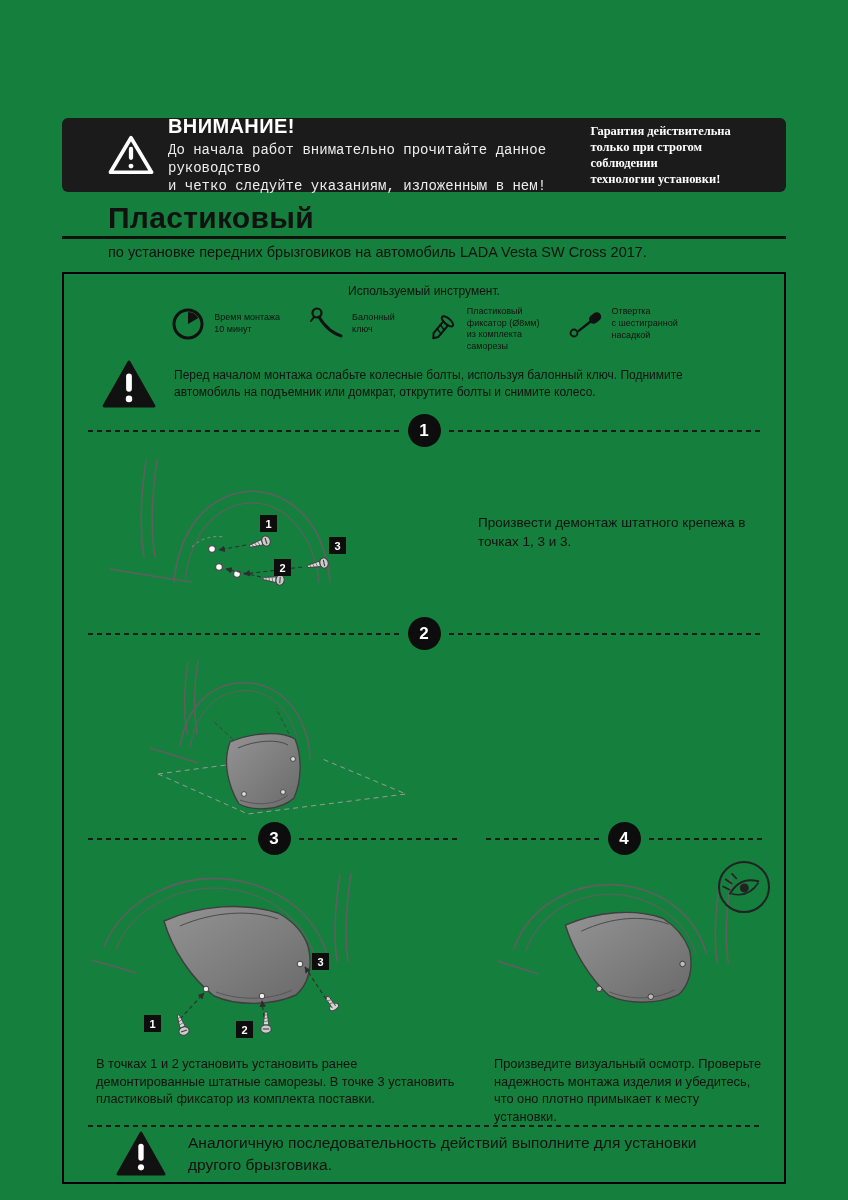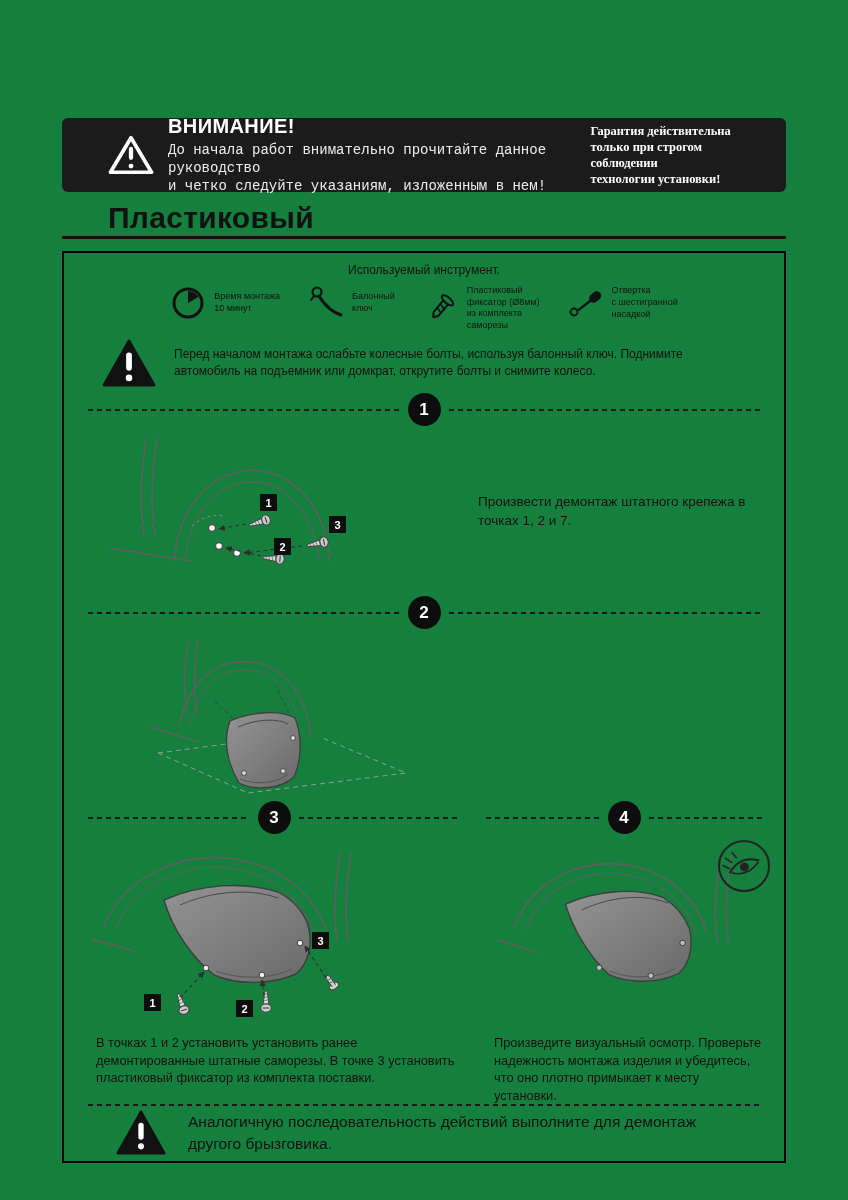--- a/index.html
+++ b/index.html
@@ -127,20 +127,21 @@
       </div>
       <div class="warranty">Гарантия действительна
 только при строгом соблюдении
 технологии установки!</div>
     </header>
 
     <section class="title-block">
       <div class="title-wrap">
         <h1 class="doc-title">Пластиковый</h1>
       </div>
+      <div class="doc-subtitle">по установке передних брызговиков на автомобиль LADA Vesta SW Cross 2017.</div>
     </section>
 
     <section class="main-box">
 
       <h2 class="tools-heading">Используемый инструмент.</h2>
 
       <div class="tools-row">
         <div class="tool">
           <span class="tool-icon">
             <svg viewBox="0 0 36 36" width="36" height="36">
@@ -233,21 +234,21 @@
               <line x1="214" y1="114" x2="156" y2="121" marker-end="url(#arr)"></line>
             </g>
             <use href="#screw" transform="translate(178,88) rotate(162)"></use>
             <use href="#screw" transform="translate(192,127) rotate(185)"></use>
             <use href="#screw" transform="translate(236,110) rotate(168)"></use>
           </svg>
           <span class="pt" style="left:172px;top:62px">1</span>
           <span class="pt" style="left:186px;top:106px">2</span>
           <span class="pt" style="left:241px;top:84px">3</span>
         </div>
-        <p class="step-text">Произвести демонтаж штатного крепежа в точках 1, 2 и 7.</p>
+        <p class="step-text">Произвести демонтаж штатного крепежа в точках 1, 3 и 3.</p>
       </div>
 
       <div class="divider">
         <span class="dash"></span>
         <span class="step-circle">2</span>
         <span class="dash"></span>
       </div>
 
       <div class="step-row">
         <div class="figure fig2">
@@ -368,19 +369,19 @@
           <span class="dash"></span>
         </div>
         <div class="footer-warn">
           <span class="tri-black">
             <svg viewBox="0 0 56 50" width="50" height="45">
               <path d="M28,2 L54,48 L2,48 Z" fill="#111111" stroke="#111111" stroke-width="3" stroke-linejoin="round"></path>
               <rect x="25" y="14" width="6" height="19" rx="3" fill="#ffffff"></rect>
               <circle cx="28" cy="40.5" r="3.4" fill="#ffffff"></circle>
             </svg>
           </span>
-          <p class="footer-text">Аналогичную последовательность действий выполните для демонтаж другого брызговика.</p>
+          <p class="footer-text">Аналогичную последовательность действий выполните для установки другого брызговика.</p>
         </div>
       </div>
 
     </section>
   </div>
 </div>
 
 </body></html>

